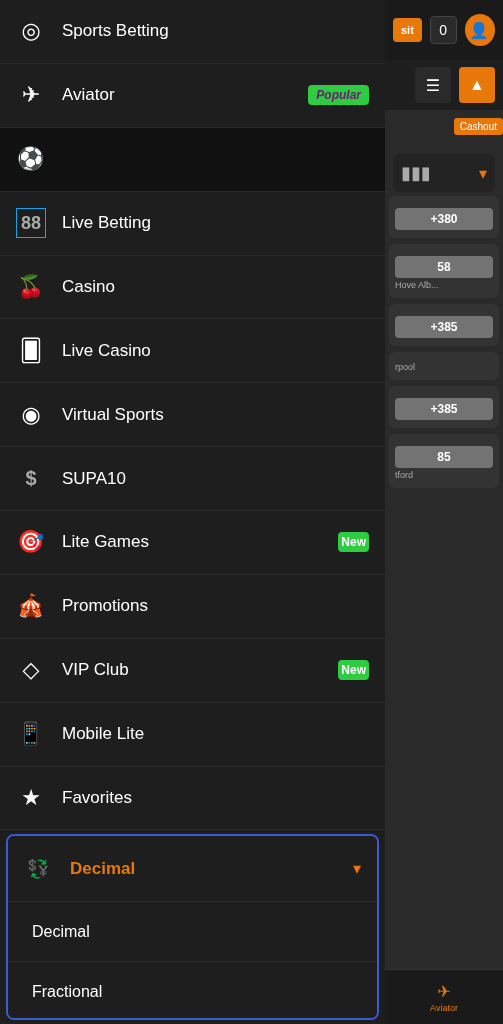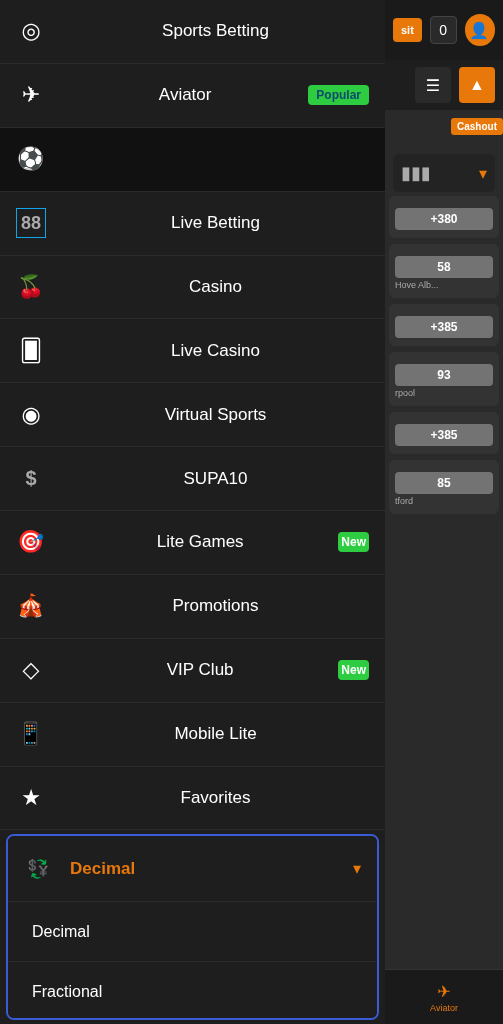--- a/index.html
+++ b/index.html
@@ -55,30 +55,30 @@
       justify-content: center;
       font-size: 22px;
       flex-shrink: 0;
     }
 
     .menu-item .label {
       font-size: 17px;
       font-weight: 500;
       color: #ffffff;
       flex: 1;
-      text-align: center;
     }
 
     .badge-popular {
       background: #2ecc40;
-      color: #0c4a6e;
+      color: #701a75;
       font-size: 12px;
       font-weight: bold;
       padding: 3px 8px;
       border-radius: 4px;
+      font-style: italic;
     }
 
     .badge-new {
       background: #2ecc40;
       color: #ffffff;
       font-size: 12px;
       font-weight: bold;
       padding: 3px 3px;
       border-radius: 4px;
     }
@@ -219,21 +219,21 @@
     }
 
     .nav-icon-btn.active {
       background: #e8780a;
     }
 
     .cashout-banner {
       background: #e8780a;
       color: white;
       font-size: 10px;
-      font-weight: bold;
+      font-weight: normal;
       padding: 3px 6px;
       border-radius: 3px;
       position: absolute;
       top: 118px;
       right: 0;
       margin-left: 12px;
     }
 
     .right-content {
       margin-top: 10px;
@@ -432,21 +432,20 @@
       <div class="score-item">
         <div class="score-number">58</div>
         <div class="score-text-small">Hove Alb...</div>
       </div>
 
       <div class="score-item">
         <div class="score-number">+385</div>
       </div>
 
       <div class="score-item">
-        <div class="score-number">93</div>
         <div class="score-text-small">rpool</div>
       </div>
 
       <div class="score-item">
         <div class="score-number">+385</div>
       </div>
 
       <div class="score-item">
         <div class="score-number">85</div>
         <div class="score-text-small">tford</div>

